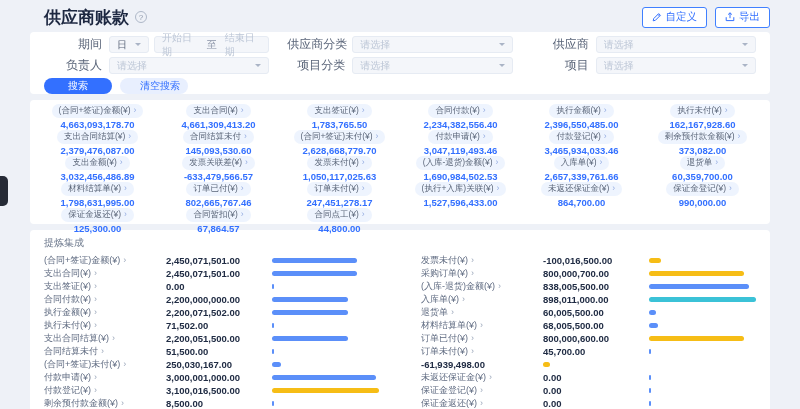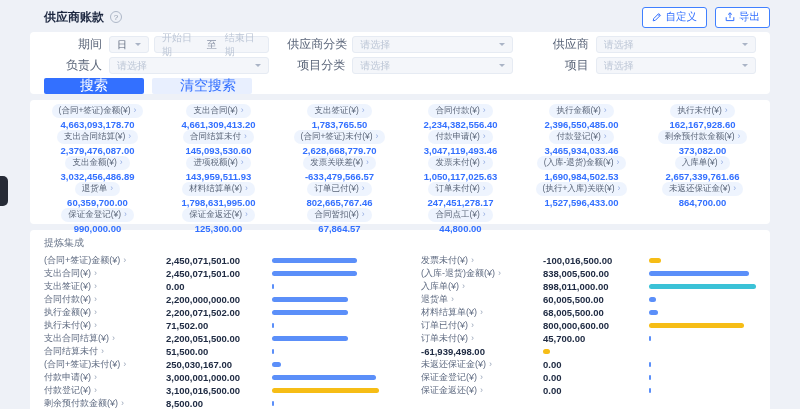--- a/index.html
+++ b/index.html
@@ -11,21 +11,21 @@
     color:#1c2740;
   }
   
   .side-handle { position:absolute; left:0; top:176px; width:8px; height:30px;
     background:#262b36; border-radius:0 5px 5px 0; cursor:pointer; z-index:5; }
 
   
   .topbar { display:flex; align-items:center; justify-content:space-between;
     margin:6px 30px 4px 44px; height:22px; }
   .title-wrap { display:flex; align-items:center; gap:6px; }
-  .page-title { font-size:12px; font-weight:bold; color:#1c2740; }
+  .page-title { font-size:17px; font-weight:bold; color:#1c2740; }
   .help-icon { width:12px; height:12px; border-radius:50%; border:1px solid #aeb8c8;
     color:#8f99ab; font-size:8px; display:flex; align-items:center; justify-content:center; cursor:pointer; }
   .actions { display:flex; gap:8px;align-items:flex-end; }
   .ghost-btn { display:flex; align-items:center; gap:4px; height:21px; padding:0 9px;
     background:#fff; border:1px solid #4080ff; border-radius:3px; color:#3370ff;
     font-size:10.5px; font-family:inherit; cursor:pointer; }
   .btn-icon { width:10px; height:10px; stroke:currentColor; fill:none; stroke-width:1; }
 
   .card { background:#fff; border-radius:4px; margin:0 30px; }
 
@@ -39,21 +39,21 @@
   .control .ph { color:#bcc6d6; }
   .select { flex:1; justify-content:space-between; min-width:0; }
   .select .ph { overflow:hidden; white-space:nowrap; }
   .caret { flex:none; width:0; height:0; border-left:3px solid transparent;
     border-right:3px solid transparent; border-top:3.5px solid #aab4c6; }
   .period-controls { flex:1; display:flex; gap:5px; min-width:0; }
   .unit-select { width:40px; flex:none; justify-content:space-between; }
   .range { flex:1; gap:8px; justify-content:flex-start; }
   .range .sep { color:#8a93a6; }
   .filter-actions { display:flex; gap:8px; margin-top:4px; }
-  .btn { height:16px; width:100px; border:none; border-radius:2px; font-size:14px;
+  .btn { height:16px; width:68px; border:none; border-radius:8px; font-size:10px;
     cursor:pointer; font-family:inherit; display:flex; align-items:center; justify-content:center; }
   .btn.primary { background:#3370ff; color:#fff; }
   .btn.soft { background:#e8effe; color:#3370ff;padding-left:12px; }
 
   
   .metrics-card { margin-top:6px; padding:4px 10px; height:124px; }
   .metrics-grid { display:grid; grid-template-columns:repeat(6,1fr); column-gap:6px;
     height:116px; align-content:space-between; }
   .metric { display:flex; flex-direction:column; align-items:center; justify-content:center; gap:1px; min-width:0; }
   .m-label { display:inline-block; max-width:100%; overflow:hidden; white-space:nowrap;
@@ -223,24 +223,20 @@
       <div class="metric">
         <span class="m-label">剩余预付款金额(¥)</span>
         <span class="m-value">373,082.00</span>
       </div>
 
       <div class="metric">
         <span class="m-label">支出金额(¥)</span>
         <span class="m-value">3,032,456,486.89</span>
       </div>
 
-      <div class="metric">
-        <span class="m-label">进项税额(¥)</span>
-        <span class="m-value">143,959,511.93</span>
-      </div>
 
       <div class="metric">
         <span class="m-label">发票关联差(¥)</span>
         <span class="m-value">-633,479,566.57</span>
       </div>
 
       <div class="metric">
         <span class="m-label">发票未付(¥)</span>
         <span class="m-value">1,050,117,025.63</span>
       </div>
@@ -413,20 +409,27 @@
     <div class="s-col">
 
         <div class="s-row">
           <span class="s-label">发票未付(¥)</span>
           <span class="s-value">-100,016,500.00</span>
           <span class="s-bar-track">
             <span class="s-bar" style="width: 11%; background: rgb(246, 189, 22);"></span>
           </span>
         </div>
 
+        <div class="s-row">
+          <span class="s-label">采购订单(¥)</span>
+          <span class="s-value">800,000,700.00</span>
+          <span class="s-bar-track">
+            <span class="s-bar" style="width: 89%; background: rgb(246, 189, 22);"></span>
+          </span>
+        </div>
 
         <div class="s-row">
           <span class="s-label">(入库-退货)金额(¥)</span>
           <span class="s-value">838,005,500.00</span>
           <span class="s-bar-track">
             <span class="s-bar" style="width: 93%; background: rgb(91, 143, 249);"></span>
           </span>
         </div>
 
         <div class="s-row">

